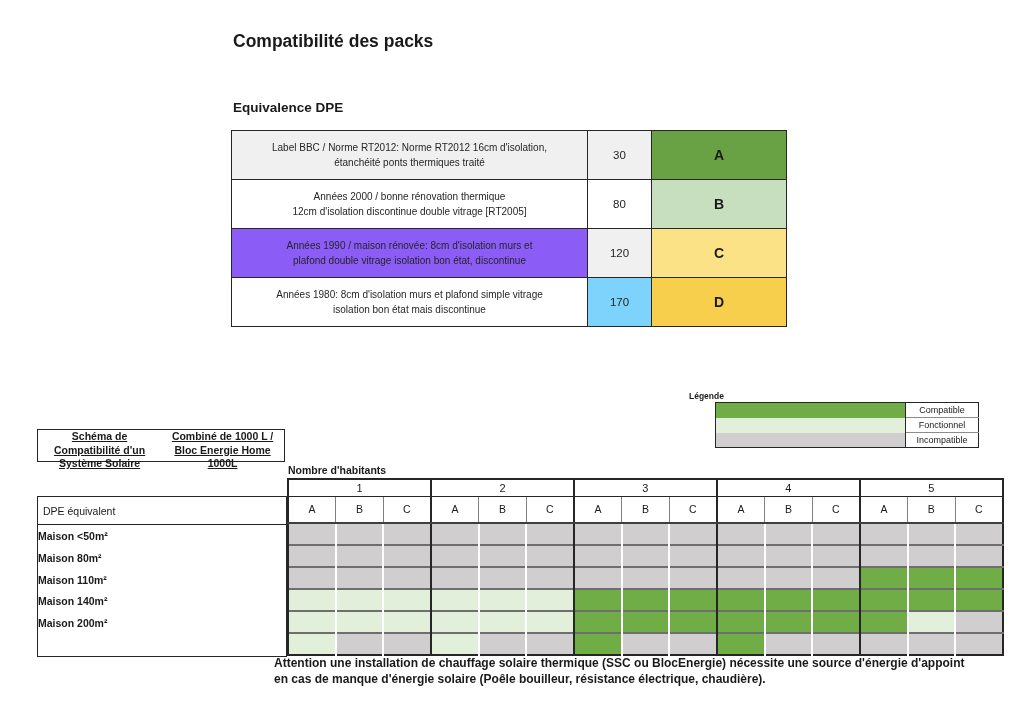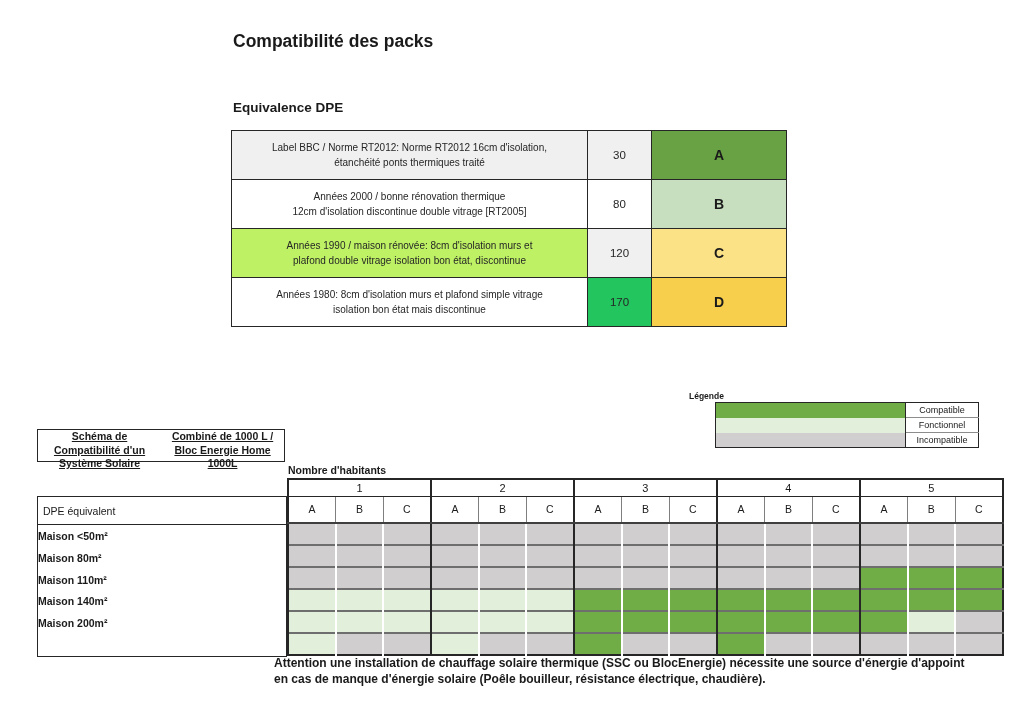--- a/index.html
+++ b/index.html
@@ -76,29 +76,29 @@
         <td class="num" style="background: rgb(240, 240, 240);">30</td>
         <td class="grade" style="background: rgb(105, 162, 68);">A</td>
       </tr>
       <tr>
         <td class="desc" style="background: rgb(255, 255, 255);">Années 2000 / bonne rénovation thermique
 12cm d'isolation discontinue double vitrage [RT2005]</td>
         <td class="num" style="background: rgb(255, 255, 255);">80</td>
         <td class="grade" style="background: rgb(199, 223, 190);">B</td>
       </tr>
       <tr>
-        <td class="desc" style="background: #bef264;">Années 1990 / maison rénovée: 8cm d'isolation murs et
+        <td class="desc" style="background: #8b5cf6;">Années 1990 / maison rénovée: 8cm d'isolation murs et
 plafond double vitrage isolation bon état, discontinue</td>
         <td class="num" style="background: rgb(240, 240, 240);">120</td>
         <td class="grade" style="background: rgb(251, 226, 135);">C</td>
       </tr>
       <tr>
         <td class="desc" style="background: rgb(255, 255, 255);">Années 1980: 8cm d'isolation murs et plafond simple vitrage
 isolation bon état mais discontinue</td>
-        <td class="num" style="background: #22c55e;">170</td>
+        <td class="num" style="background: #7dd3fc;">170</td>
         <td class="grade" style="background: rgb(248, 206, 77);">D</td>
       </tr>
     </tbody>
 </table>
 
 <div class="abs" id="legend-title">Légende</div>
 <table class="abs" id="legend-table">
   <tbody id="legend-tbody">
       <tr>
         <td class="swatch" style="background: rgb(112, 173, 71);"></td>

